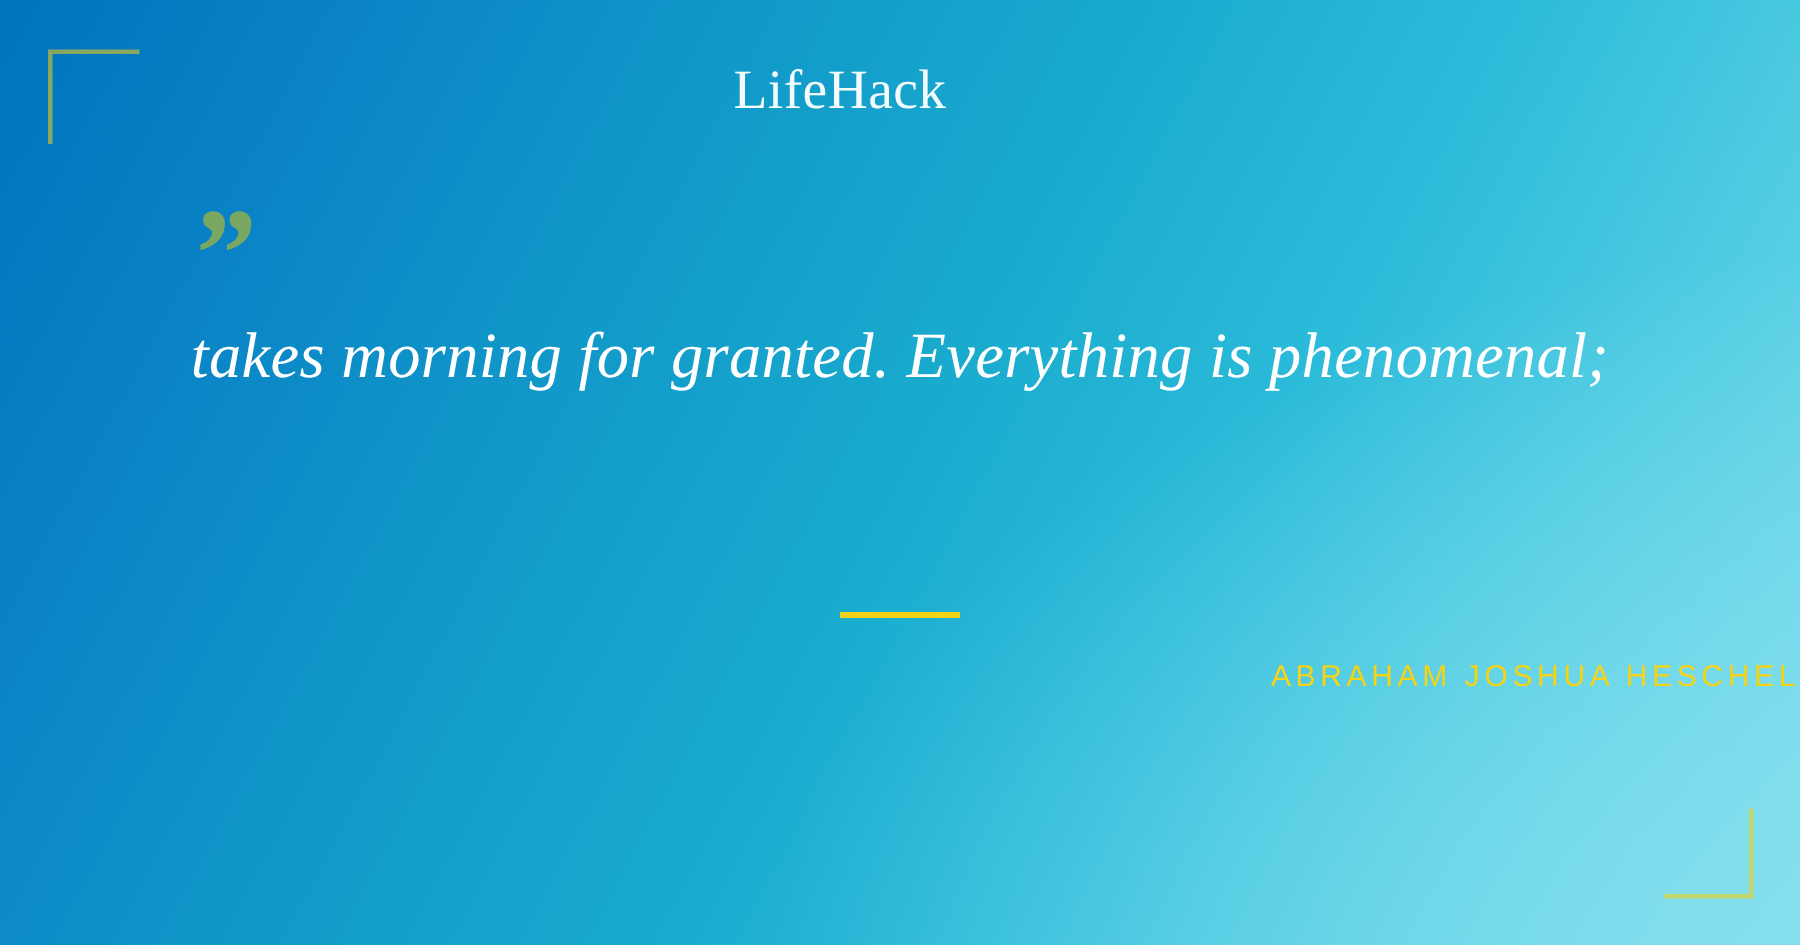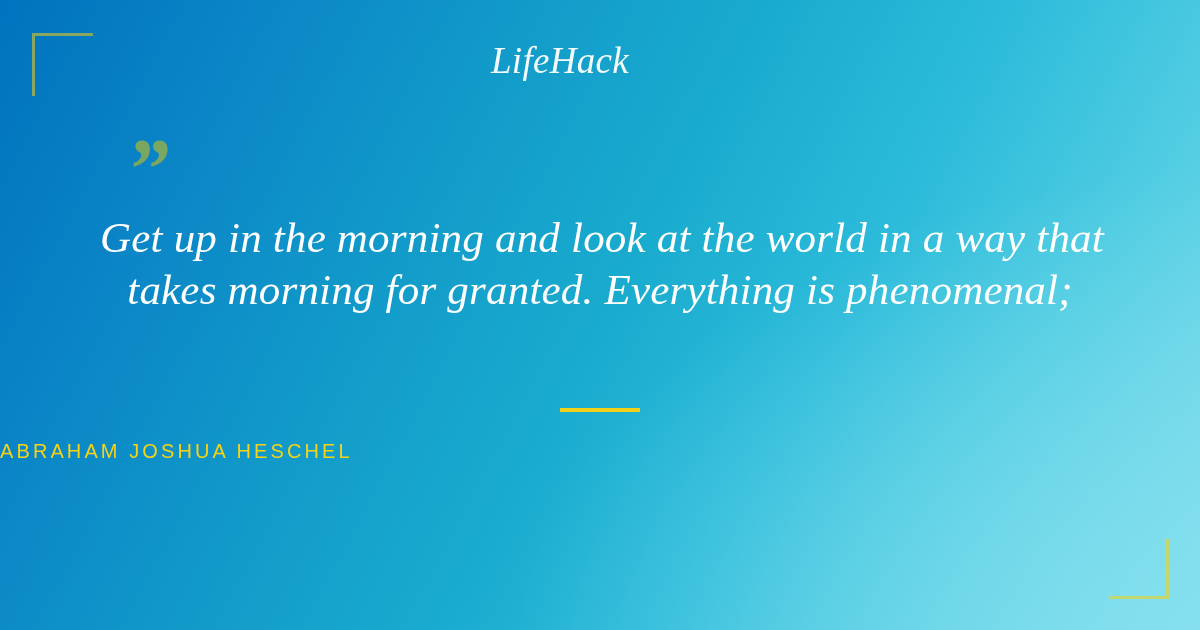--- a/index.html
+++ b/index.html
@@ -56,21 +56,20 @@
     position: absolute;
     top: 40px;
     left: 0;
     width: 1120px;
     text-align: center;
     font-family: "Liberation Serif", "DejaVu Serif", serif;
     font-size: 37px;
     line-height: 42px;
     color: #F4FBFD;
     letter-spacing: 0.3px;
-    font-style: italic;
   }
 
   
   .quote-glyph {
     position: absolute;
     left: 126px;
     top: 126px;
     width: 60px;
     height: 66px;
     font-family: "Liberation Serif", "DejaVu Serif", serif;
@@ -107,21 +106,21 @@
     top: 408px;
     width: 80px;
     height: 4px;
     background: #F4D119;
   }
   .attribution {
     position: absolute;
     left: 0;
     top: 438px;
     width: 1200px;
-    text-align: left;
+    text-align: right;
     font-family: "Liberation Sans", sans-serif;
     font-size: 20px;
     line-height: 26px;
     font-weight: 400;
     letter-spacing: 3.1px;
     color: #F6D315;
   }
 </style>
 </head>
 <body>
@@ -129,21 +128,20 @@
 <div class="card">
 
   <div class="corner corner-tl"></div>
   <div class="corner corner-br"></div>
 
   <div class="logo">LifeHack</div>
 
   <div class="quote-glyph">”</div>
 
   <div class="quote-block">
-    <div class="quote-line">Get up in the morning and look at the world in a way that</div>
     <div class="quote-line">takes morning for granted. Everything is phenomenal;</div>
   </div>
 
   <div class="divider"></div>
 
   <div class="attribution">ABRAHAM JOSHUA HESCHEL</div>
 
 </div>
 
 </body></html>

